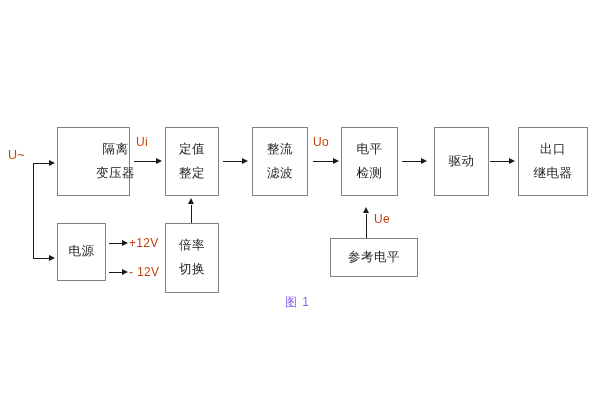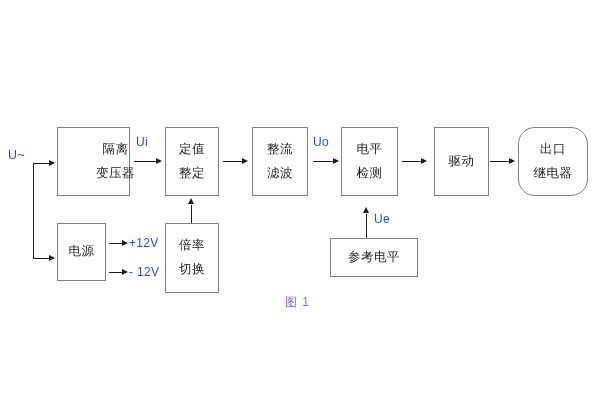--- a/index.html
+++ b/index.html
@@ -25,21 +25,21 @@
     justify-content:center;
     color:#1a1a1a;
     font-size:12.5px;
     line-height:1.9;
     letter-spacing:0.5px;
     white-space:nowrap;
   }
   .box .ln{display:block;}
   .label{
     position:absolute;
-    color:#1d4ed8;
+    color:#c2410c;
     font-size:12px;
     white-space:nowrap;
     letter-spacing:0.3px;
   }
   .label.sym{font-size:12.5px;}
   .caption{
     position:absolute;
     color:#8b5cf6;
     font-size:12px;
     letter-spacing:1px;
@@ -91,21 +91,21 @@
 
   <div class="box" style="left:341px;top:127px;width:57px;height:69px;">
     <span class="ln">电平</span>
     <span class="ln">检测</span>
   </div>
 
   <div class="box" style="left:434px;top:127px;width:55px;height:69px;">
     <span class="ln">驱动</span>
   </div>
 
-  <div class="box" style="left:518px;top:127px;width:70px;height:69px;border-radius:17px;">
+  <div class="box" style="left:518px;top:127px;width:70px;height:69px;">
     <span class="ln">出口</span>
     <span class="ln">继电器</span>
   </div>
 
   <div class="box" style="left:57px;top:223px;width:49px;height:58px;">
     <span class="ln">电源</span>
   </div>
 
   <div class="box" style="left:165px;top:223px;width:54px;height:70px;align-items:center;">
     <span class="ln">倍率</span>

